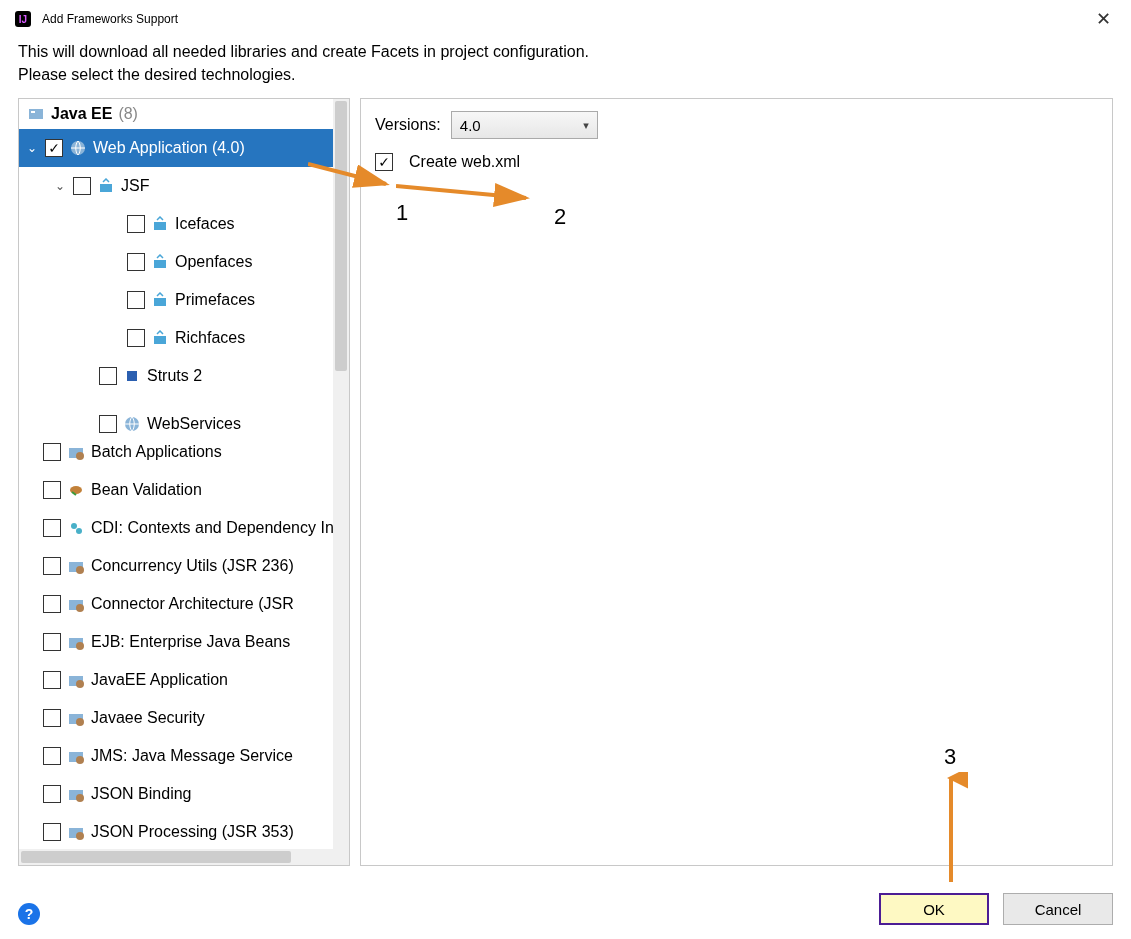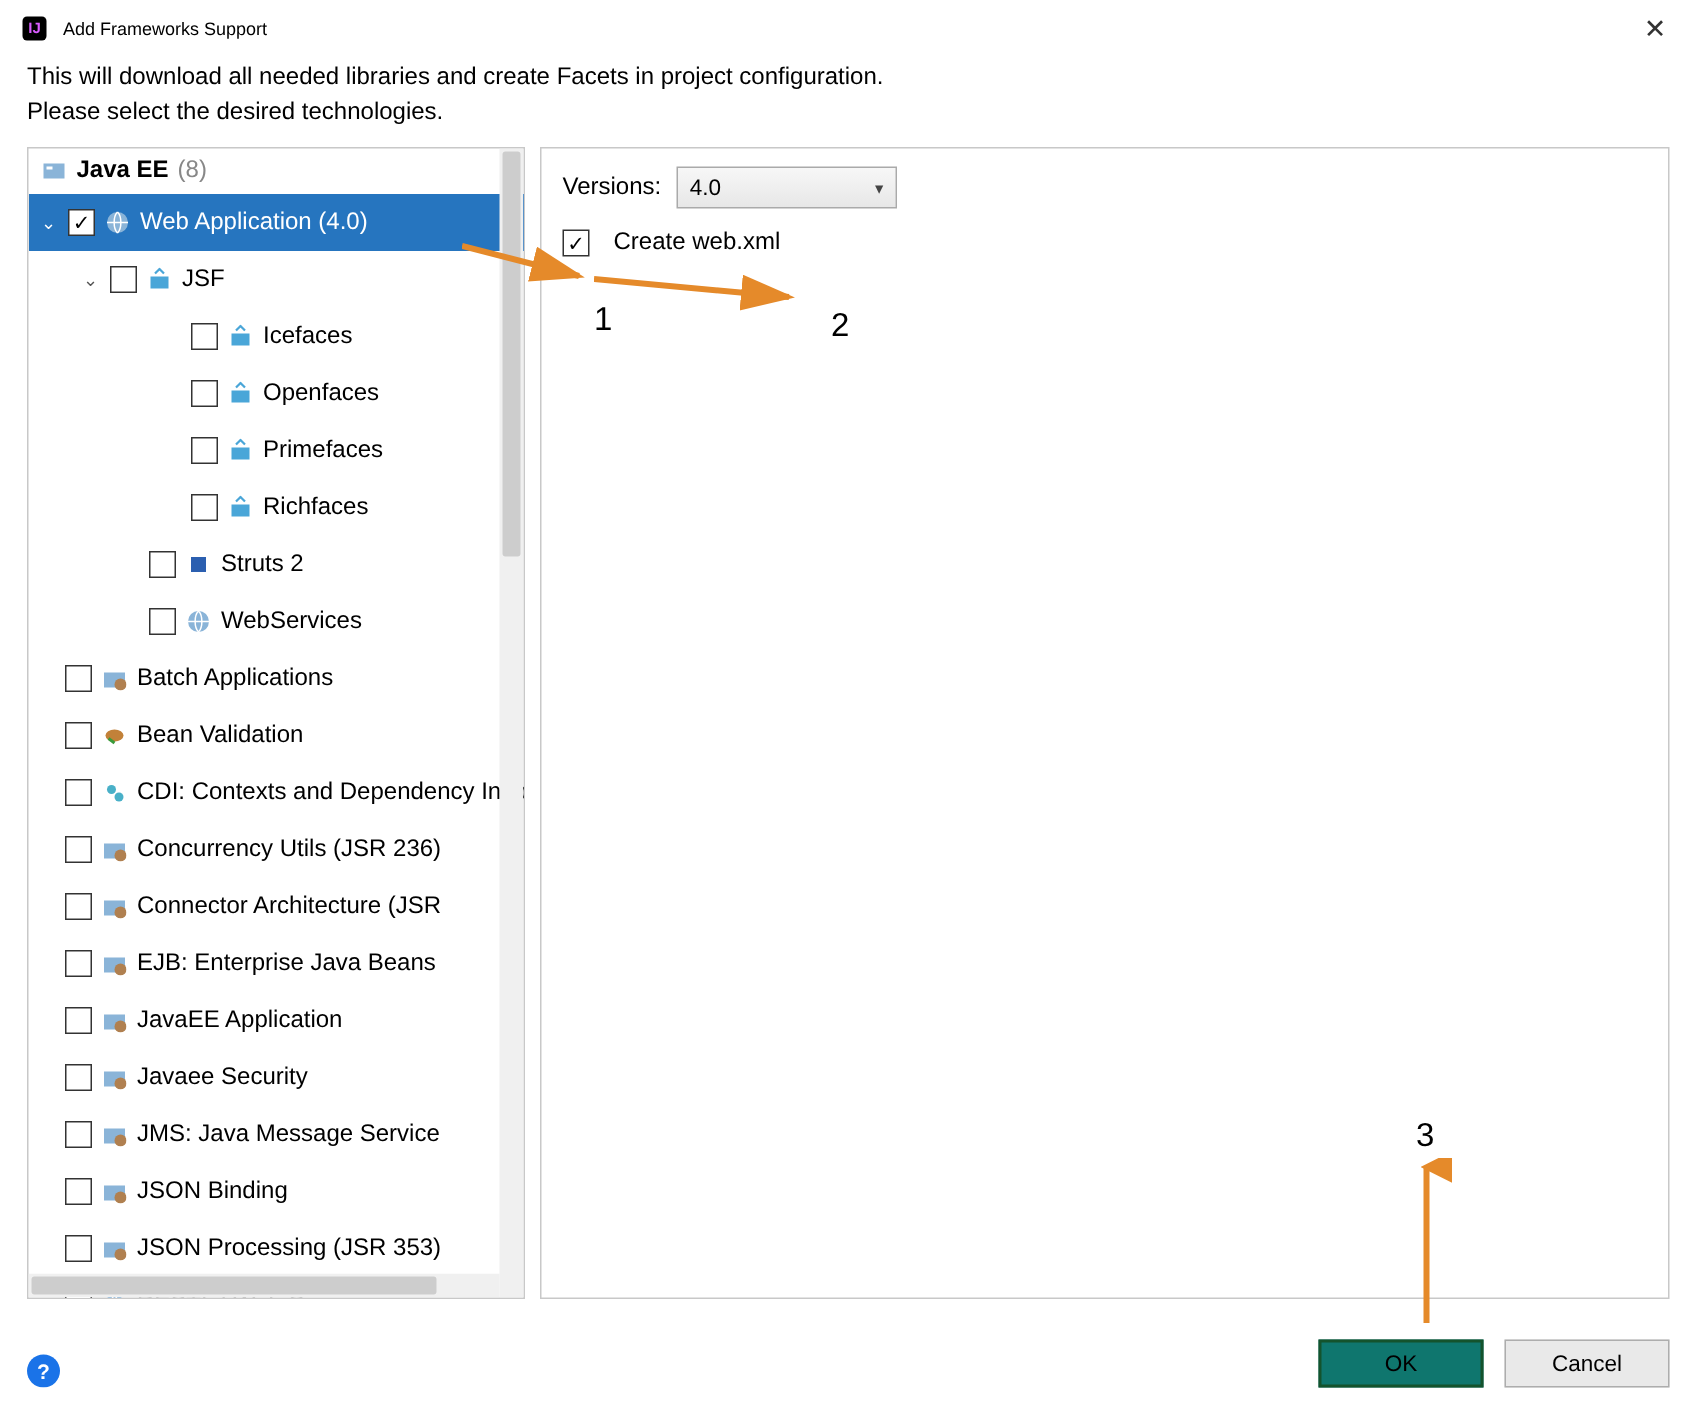--- a/index.html
+++ b/index.html
@@ -178,22 +178,22 @@
     }
     .btn {
       width: 110px; height: 32px;
       border: 1px solid #adadad;
       background: #e9e9e9;
       display:flex; align-items:center; justify-content:center;
       cursor:pointer;
       font-size: 15px;
     }
     .btn.primary {
-      border: 2px solid #14532d;
-      background: #0f766e;
+      border: 2px solid #4c1d95;
+      background: #fef9c3;
     }
     .help-btn {
       position:absolute;
       left: 18px;
       bottom: 14px;
       width: 22px; height:22px;
       border-radius: 50%;
       background: #1a73e8;
       color:#fff;
       display:flex; align-items:center; justify-content:center;
@@ -308,21 +308,21 @@
         </div>
         <div class="node" style="padding-left: 80px;">
           <span class="checkbox"></span>
           <span class="icon">
             <svg width="16" height="16">
               <rect x="3" y="3" width="10" height="10" fill="#2b5fb0"></rect>
             </svg>
           </span>
           <span>Struts 2</span>
         </div>
-        <div class="node" style="padding-left: 80px;">
+        <div class="node" style="padding-left: 80px; align-items: flex-end;">
           <span class="checkbox"></span>
           <span class="icon">
             <svg width="16" height="16">
               <circle cx="8" cy="8" r="7" fill="#8ab4d8"></circle>
               <path d="M1 8h14M8 1c3 3 3 11 0 14M8 1c-3 3-3 11 0 14" stroke="#fff" stroke-width="1" fill="none"></path>
             </svg>
           </span>
           <span>WebServices</span>
         </div>
         <div class="node" style="padding-left: 24px;">

